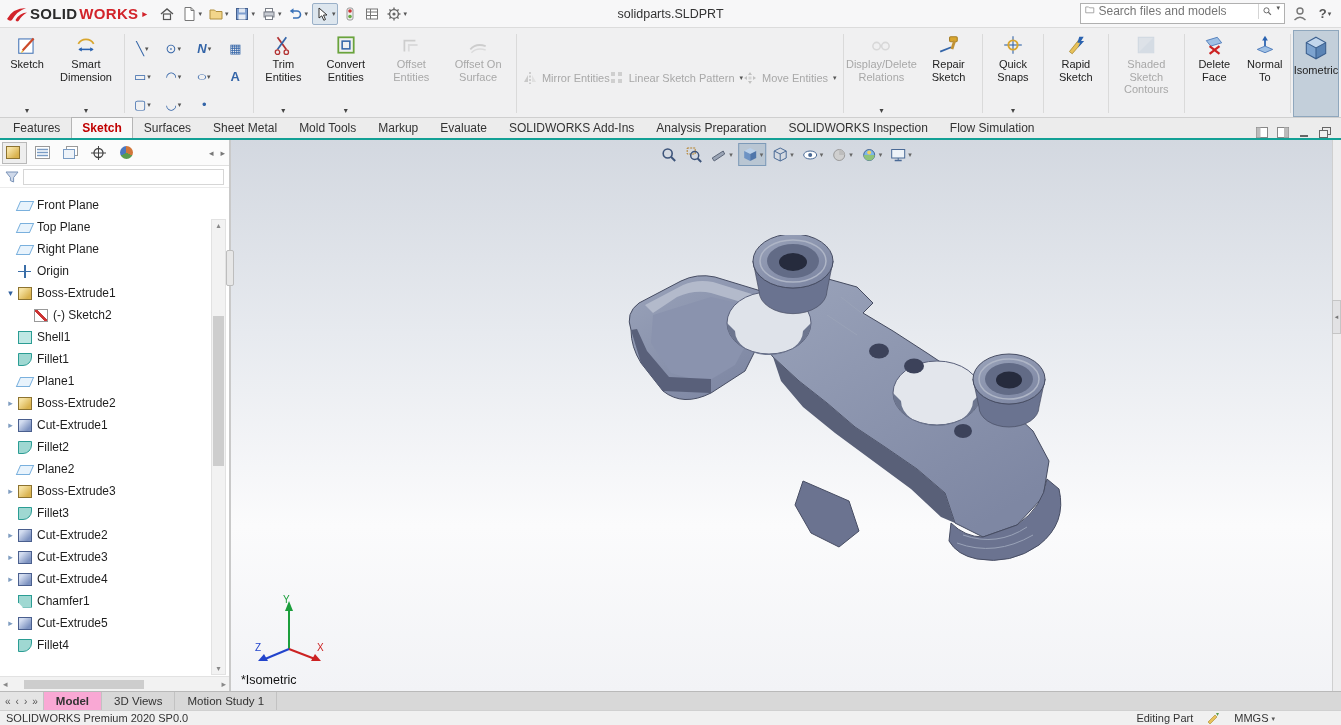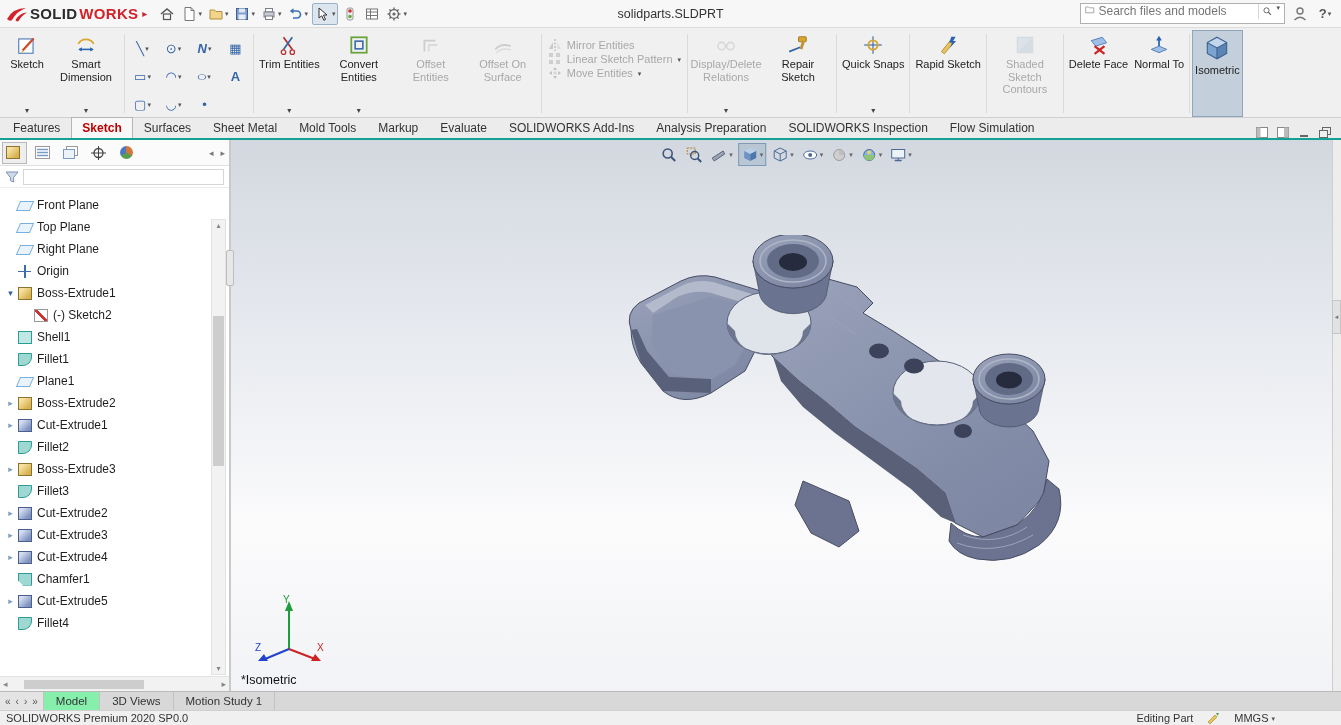--- a/index.html
+++ b/index.html
@@ -25,21 +25,21 @@
 .bigbtn{display:flex;flex-direction:column;align-items:center;padding:4px 3px 2px;min-width:46px;max-width:72px;text-align:center;gap:2px}
 .blabel{font-size:11px;line-height:1.15;color:#222}
 .bigbtn.disabled .blabel{color:#a8a8a8}
 .bigbtn.disabled svg{opacity:.4}
 .bigbtn.active{background:#c3cfda;border:1px solid #8fa7bd;padding:3px 2px 1px}
 .caret{font-size:8px;color:#444;margin-top:auto;line-height:1}
 .toolgrid{display:grid;grid-template-columns:repeat(4,31px);grid-auto-rows:28px;align-content:start;padding-top:4px}
 .tcell{display:flex;align-items:center;justify-content:center;gap:1px;color:#3465a8;font-size:13px}
 .tglyph{line-height:1}
 .ellipseglyph{display:inline-block;transform:scaleX(1.45)}
-.stackcol{display:flex;flex-direction:column;justify-content:flex-start;gap:0;padding:8px 4px 0}
+.stackcol{display:flex;flex-direction:row;justify-content:space-between;gap:0;padding:8px 4px 0}
 .rowbtn{display:flex;align-items:center;gap:5px;font-size:11px;color:#a8a8a8;white-space:nowrap}
 
 .cmdtabs{position:absolute;top:118px;left:0;right:0;height:22px;background:#ececec;border-bottom:2px solid #13a095;display:flex;align-items:flex-end;padding-left:2px;z-index:4}
 .ctab{padding:3px 10px 3px;font-size:12px;color:#333;border:1px solid transparent;border-bottom:0}
 .ctab.active{background:#f8f8f8;border-color:#b5b5b5;color:#c00000;font-weight:bold}
 .ctab-right{margin-left:auto;display:flex;gap:9px;padding:0 10px;align-items:center}
 
 .leftpanel{position:absolute;top:140px;left:0;width:230px;bottom:34px;background:#fff;border-right:1px solid #b0b0b0;z-index:3}
 .ptabs{height:26px;display:flex;align-items:center;border-bottom:1px solid #e0e0e0;padding:0 2px;gap:3px;background:#fbfbfb}
 .ptab{width:25px;height:22px;display:flex;align-items:center;justify-content:center}
@@ -80,21 +80,21 @@
 .triad{position:absolute;left:22px;bottom:28px}
 .vplabel{position:absolute;left:10px;bottom:4px;font-weight:normal;font-size:12.5px;color:#111}
 .taskstrip{position:absolute;top:140px;right:0;bottom:34px;width:9px;background:#ededee;border-left:1px solid #cfcfcf;z-index:4}
 .taskstrip .tab{position:absolute;top:160px;left:-1px;width:9px;height:34px;background:#e2e2e4;border:1px solid #c5c5c5;display:flex;align-items:center;justify-content:center;font-size:7px;color:#777}
 .vsplit{position:absolute;top:140px;left:229px;width:2px;bottom:34px;background:#c9c9c9;z-index:4}
 .grip{position:absolute;top:250px;left:226px;width:8px;height:36px;background:#e7e7e7;border:1px solid #bdbdbd;border-radius:2px;z-index:5}
 
 .doctabs{position:absolute;left:0;right:0;bottom:15px;height:19px;background:#d8d8d8;border-top:1px solid #b9b9b9;display:flex;align-items:stretch;font-size:11.5px;z-index:5}
 .dnav{display:flex;align-items:center;gap:5px;padding:0 5px;color:#555;border-right:1px solid #c2c2c2;background:#e4e4e4;font-size:10px}
 .dtab{padding:0 12px;display:flex;align-items:center;border-right:1px solid #c2c2c2;color:#333}
-.dtab.active{background:#86efac;font-weight:normal}
+.dtab.active{background:#f9a8d4;font-weight:bold}
 .statusbar{position:absolute;left:0;right:0;bottom:0;height:15px;background:#f0f0f0;border-top:1px solid #d0d0d0;display:flex;align-items:center;font-size:11px;color:#333;padding:0 6px;gap:6px;z-index:5}
 .sb-right{margin-left:auto;display:flex;align-items:flex-start;gap:14px;padding-right:60px}
 .units{display:flex;align-items:center;gap:3px}
 </style>
 </head>
 <body>
 
 <div class="titlebar">
   <span class="brand">
     <svg width="22" height="16" viewBox="0 0 22 16">
@@ -543,20 +543,26 @@
       </div>
     <div class="trow pad-exp">
         <span class="exp">▸</span>
         <span class="ticon ic-cut"></span>
         <span>Cut-Extrude1</span>
       </div>
     <div class="trow pad-leaf">
         <span class="ticon ic-fillet"></span>
         <span>Fillet2</span>
       </div>
+    <div class="trow pad-leaf">
+        <span class="ticon">
+          <span class="ic-plane" style="display:block"></span>
+        </span>
+        <span>Plane2</span>
+      </div>
     <div class="trow pad-exp">
         <span class="exp">▸</span>
         <span class="ticon ic-boss"></span>
         <span>Boss-Extrude3</span>
       </div>
     <div class="trow pad-leaf">
         <span class="ticon ic-fillet"></span>
         <span>Fillet3</span>
       </div>
     <div class="trow pad-exp">

